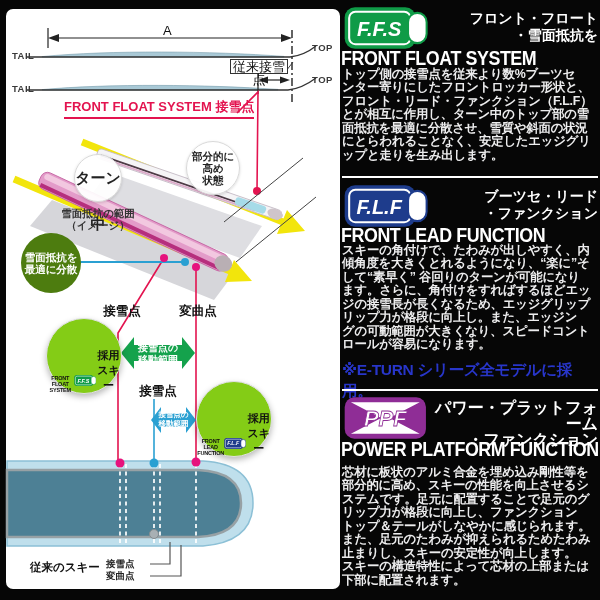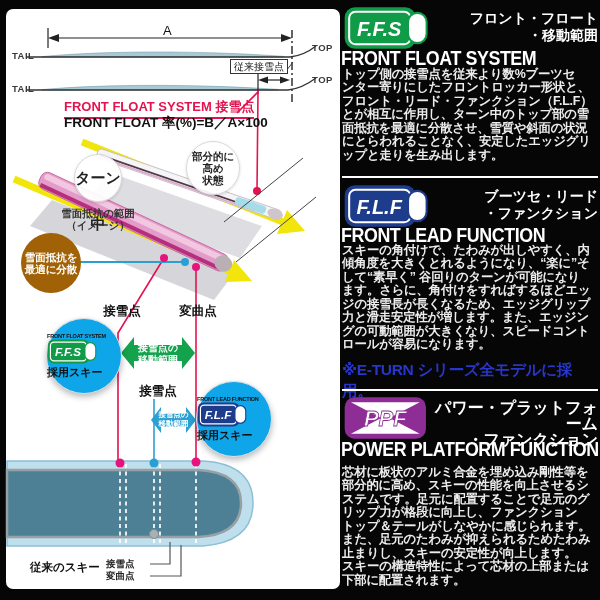--- a/index.html
+++ b/index.html
@@ -5,31 +5,31 @@
   html,body{margin:0;padding:0;background:#000;}
   .stage{position:relative;width:600px;height:600px;background:#060606;overflow:hidden;
          font-family:"Liberation Sans","DejaVu Sans",sans-serif;}
   .abs{position:absolute;}
   .b{font-weight:bold;text-align:right;}
   .pre{white-space:pre-line;}
   .left-panel{left:6px;top:9px;width:334px;height:580px;background:#ffffff;border-radius:7px;}
   .art{left:0;top:0;width:600px;height:600px;pointer-events:none;}
   .tailtop{font-size:9.5px;color:#3a3a3a;font-weight:bold;letter-spacing:.5px;}
   .dimletter{font-size:13px;color:#111;}
-  .convbox{width:56px;height:13px;border:1px solid #333;background:#fff;font-size:10px;
+  .convbox{width:56px;height:13px;border:1px solid #333;background:#fff;font-size:13px;
            line-height:13px;text-align:center;color:#111;}
   .redlabel{font-size:13px;font-weight:bold;color:#e3134f;border-bottom:2px solid #e3134f;padding-bottom:1px;}
   .formula{font-size:13.5px;font-weight:bold;color:#111;}
   .circle-tag{background:rgba(255,255,255,.93);border:1px solid #d9d9d9;border-radius:50%;
               text-align:center;color:#222;font-weight:bold;box-shadow:0 1px 3px rgba(0,0,0,.15);}
-  .bluecircle{background:#a16207;border-radius:50%;color:#fff;font-weight:bold;text-align:center;}
+  .bluecircle{background:#4d7c0f;border-radius:50%;color:#fff;font-weight:bold;text-align:center;}
   .ptlabel{font-size:12.5px;font-weight:bold;color:#111;text-align:center;}
-  .adoptcircle{background:#0ea5e9;border:1px solid #e1e1e4;border-radius:50%;
-               box-shadow:0 3px 6px rgba(0,0,0,.28);display:flex;flex-direction:column;
-               align-items:flex-start;justify-content:center;text-align:center;}
+  .adoptcircle{background:#84cc16;border:1px solid #e1e1e4;border-radius:50%;
+               box-shadow:0 3px 6px rgba(0,0,0,.28);display:flex;flex-direction:row;
+               align-items:flex-end;justify-content:center;text-align:center;}
   .adopt-caption{font-size:5.5px;font-weight:bold;color:#111;letter-spacing:-.2px;}
   .adopt-label{font-size:11px;font-weight:bold;color:#111;margin-top:1px;}
   .arrowtext{color:#fff;font-weight:bold;text-align:center;}
   .smalllbl{font-size:9.5px;font-weight:bold;color:#222;}
 
   
   .jp-title{color:#fff;font-weight:bold;font-size:14px;line-height:17px;text-align:right;width:158px;}
   .jp-title.small{font-size:16px;line-height:16px;width:170px;}
   .head-en{color:#fff;font-weight:bold;font-size:21px;letter-spacing:-.5px;white-space:nowrap;}
   .head-en>span{display:inline-block;transform:scaleX(.85);transform-origin:0 50%;}
@@ -151,21 +151,20 @@
   </svg>
 
   <div class="abs tailtop" style="left:12px;top:50px;">TAIL</div>
   <div class="abs tailtop" style="left:312px;top:42px;">TOP</div>
   <div class="abs tailtop" style="left:12px;top:83px;">TAIL</div>
   <div class="abs tailtop" style="left:312px;top:74px;">TOP</div>
   <div class="abs dimletter" style="left:163px;top:23px;">A</div>
   <div class="abs dimletter" style="left:264px;top:63px;font-size:12px;">B</div>
   <div class="abs convbox" style="left:230px;top:59px;">従来接雪点</div>
   <div class="abs redlabel" style="left:64px;top:98px;text-align:right;">FRONT FLOAT SYSTEM 接雪点</div>
-  <div class="abs formula" style="left:64px;top:114px;">FRONT FLOAT 率(%)=B／A×100</div>
 
   <div class="abs circle-tag" style="left:74px;top:154px;width:46px;height:46px;font-size:15px;line-height:46px;">ターン中</div>
   <div class="abs circle-tag pre" style="left:186px;top:141px;width:54px;height:54px;font-size:10.5px;line-height:12px;padding-top:0;display:flex;align-items:center;justify-content:center;box-sizing:border-box;">部分的に高め
 状態</div>
   <div class="abs pre b" style="left:52px;top:208px;width:92px;font-size:10.5px;line-height:11.5px;color:#333;text-align:center;">雪面抵抗の範囲
 （イメージ）</div>
   <div class="abs bluecircle pre" style="left:21px;top:233px;width:60px;height:60px;font-size:10.5px;line-height:12px;display:flex;align-items:center;justify-content:center;box-sizing:border-box;">雪面抵抗を
 最適に分散</div>
 
   <div class="abs ptlabel" style="left:97px;top:303px;width:50px;">接雪点</div>
@@ -193,21 +192,21 @@
 移動範囲</div>
 
   <div class="abs b" style="left:30px;top:560px;font-size:11.5px;color:#111;">従来のスキー</div>
   <div class="abs smalllbl" style="left:106px;top:558px;">接雪点</div>
   <div class="abs smalllbl" style="left:106px;top:570px;">変曲点</div>
 
   <svg class="abs" style="left:344px;top:6px;" width="84" height="44" viewBox="0 0 122 62">
       <use href="#sym-ffs"></use>
     </svg>
   <div class="abs jp-title pre" style="left:440px;top:10px;">フロント・フロート
-・移動範囲</div>
+・雪面抵抗を</div>
   <div class="abs head-en" style="left:341px;top:46px;"><span>FRONT FLOAT SYSTEM</span></div>
   <div class="abs body-jp pre" style="left:342px;top:68px;">トップ側の接雪点を従来より数%ブーツセ
 ンター寄りにしたフロントロッカー形状と、
 フロント・リード・ファンクション（F.L.F）
 とが相互に作用し、ターン中のトップ部の雪
 面抵抗を最適に分散させ、雪質や斜面の状況
 にとらわれることなく、安定したエッジグリ
 ップと走りを生み出します。</div>
   <div class="abs divider" style="top:176px;"></div>
 
@@ -215,21 +214,21 @@
       <use href="#sym-flf"></use>
     </svg>
   <div class="abs jp-title pre" style="left:440px;top:188px;">ブーツセ・リード
 ・ファンクション</div>
   <div class="abs head-en" style="left:341px;top:223px;"><span>FRONT LEAD FUNCTION</span></div>
   <div class="abs body-jp pre" style="left:342px;top:244px;">スキーの角付けで、たわみが出しやすく、内
 傾角度を大きくとれるようになり、“楽に”そ
 して“素早く” 谷回りのターンが可能になり
 ます。さらに、角付けをすればするほどエッ
 ジの接雪長が長くなるため、エッジグリップ
-力と滑走安定性が増します。また、エッジン
+リップ力が格段に向上し。また、エッジン
 グの可動範囲が大きくなり、スピードコント
 ロールが容易になります。</div>
   <div class="abs note-jp" style="left:342px;top:360px;">※E-TURN シリーズ全モデルに採用。</div>
   <div class="abs divider" style="top:389px;"></div>
 
   <svg class="abs" style="left:344px;top:396px;" width="84" height="44" viewBox="0 0 122 62">
       <use href="#sym-ppf"></use>
     </svg>
   <div class="abs jp-title small pre" style="left:428px;top:400px;">パワー・プラットフォーム
 ・ファンクション</div>

